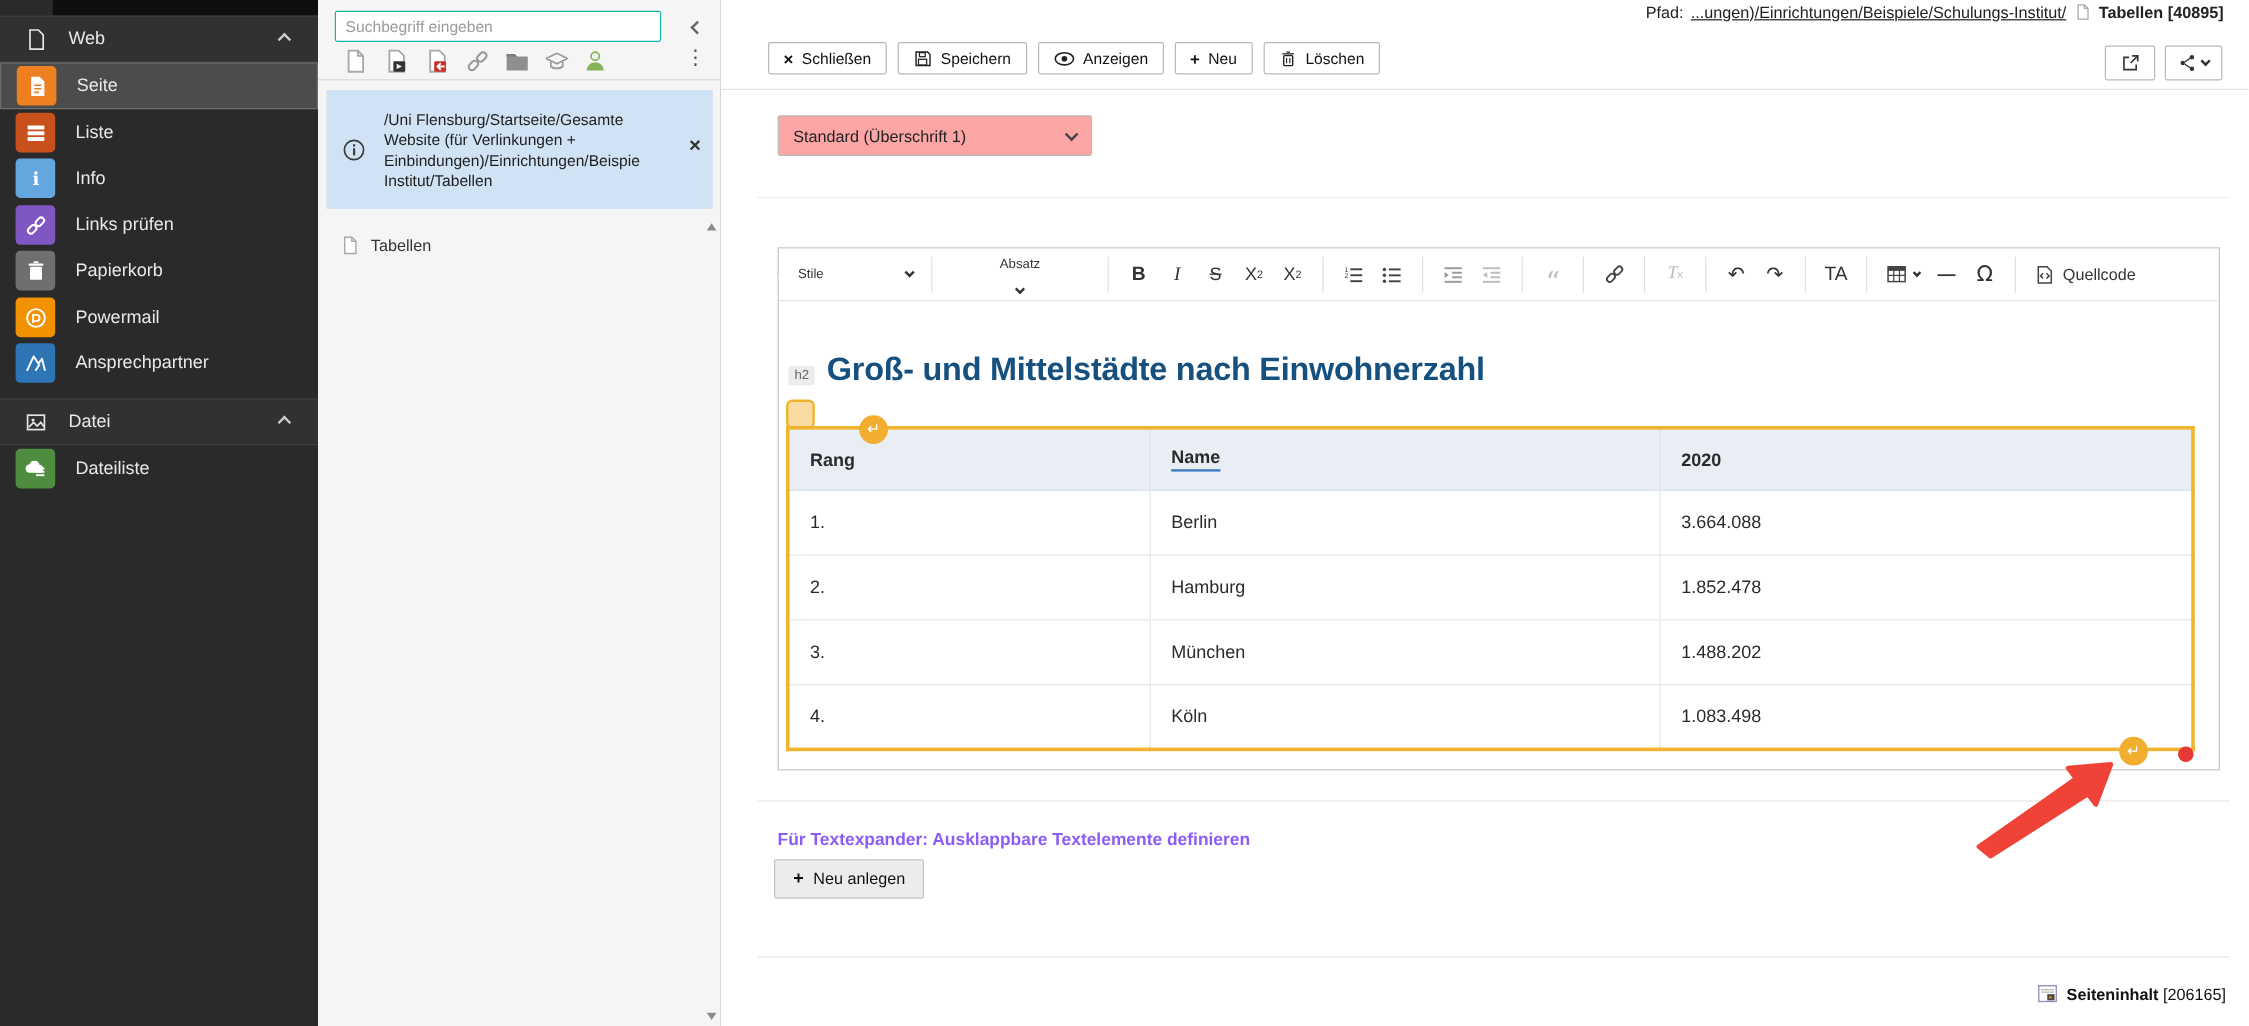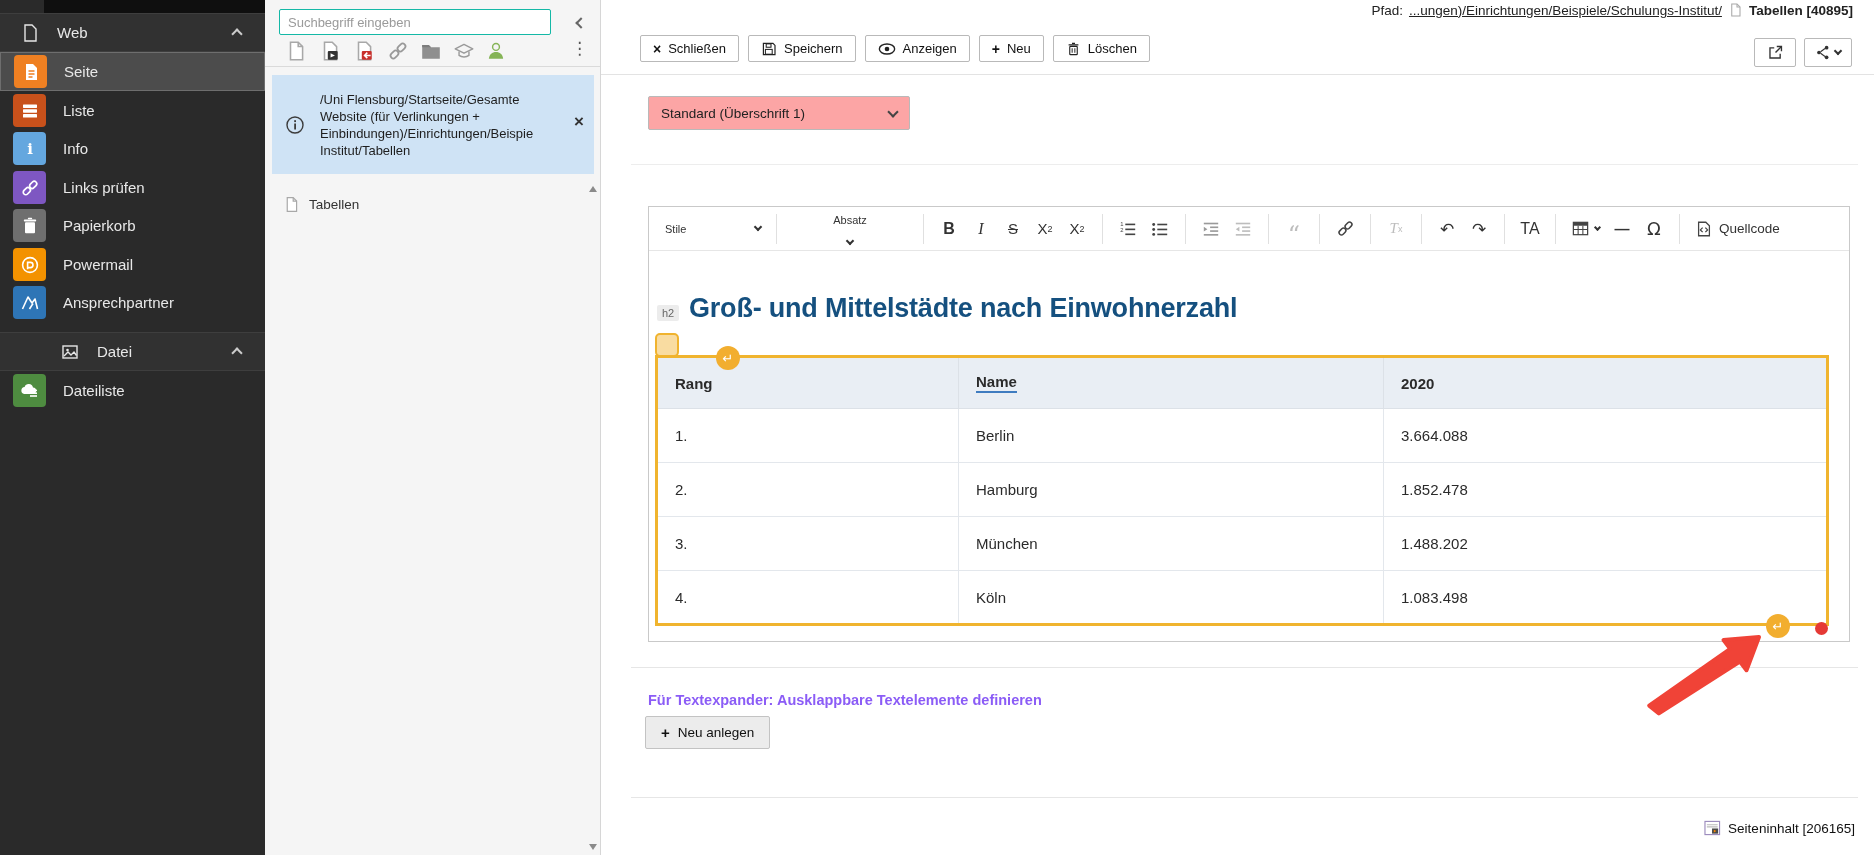--- a/index.html
+++ b/index.html
@@ -82,21 +82,21 @@
   #content-table th { background:#e9eef4; height:52px; text-align:left; padding-left:17px; font-weight:bold; border:1px solid #dce1e7; }
   #content-table td { height:54px; padding-left:17px; border:1px solid #e3e7ec; background:#fff; }
   #content-table th:nth-child(1){width:302px;} #content-table th:nth-child(2){width:425px;}
   .name-cursor { display:inline-block; border-bottom:2px solid #3f7cc0; padding-bottom:1px; }
 
   #section-divider-2 { position:absolute; left:30px; top:667px; right:16px; height:1px; background:#e6e6e6; }
   #expander-label { position:absolute; left:47px; top:692px; font-size:14.5px; font-weight:bold; color:#8b5cf6; }
   #btn-create { position:absolute; left:44px; top:716px; height:33px; display:inline-flex; align-items:center; gap:8px; padding:0 15px; background:#ececec; border:1px solid #c3c3c3; border-radius:2px; font-size:13.5px; color:#111; cursor:pointer; }
   #section-divider-3 { position:absolute; left:30px; top:797px; right:16px; height:1px; background:#e6e6e6; }
   #footer-record { position:absolute; right:19px; top:820px; display:flex; align-items:center; gap:7px; font-size:13.5px; color:#111; }
-  #footer-record b { font-weight:normal; }
+  #footer-record b { font-weight:bold; }
 
   svg { display:block; }
 </style>
 </head>
 <body>
 
 <div id="root">
 
   <div id="sidebar">
     <div id="topbar-remnant"></div>
@@ -185,21 +185,21 @@
         <svg width="20" height="20" viewBox="0 0 20 20">
             <g fill="none" stroke="#fff" stroke-width="1.6" stroke-linejoin="round">
               <path d="M2.5 16 8 4l4 6 3-4 2.5 10"></path>
               <path d="M9.5 16l3.5-5.5"></path>
             </g>
           </svg>
       </span>
       <span class="sb-label">Ansprechpartner</span>
     </div>
 
-    <div class="sb-row sb-group" style="top:332px;padding-left:40px;">
+    <div class="sb-row sb-group" style="top:332px;">
       <svg class="sb-icon-sm" viewBox="0 0 20 20">
           <g fill="none" stroke="#e6e6e6" stroke-width="1.4">
             <rect x="3" y="4" width="14" height="12"></rect>
             <path d="M4 14l4-4 3 3 3-3 2.5 3.5"></path>
           </g>
           <circle cx="7.5" cy="8" r="1.3" fill="#e6e6e6"></circle>
         </svg>
       <span class="sb-label">Datei</span>
       <span class="sb-chev"><span class="chev up" style="color:#ccc;"></span></span>
     </div>

